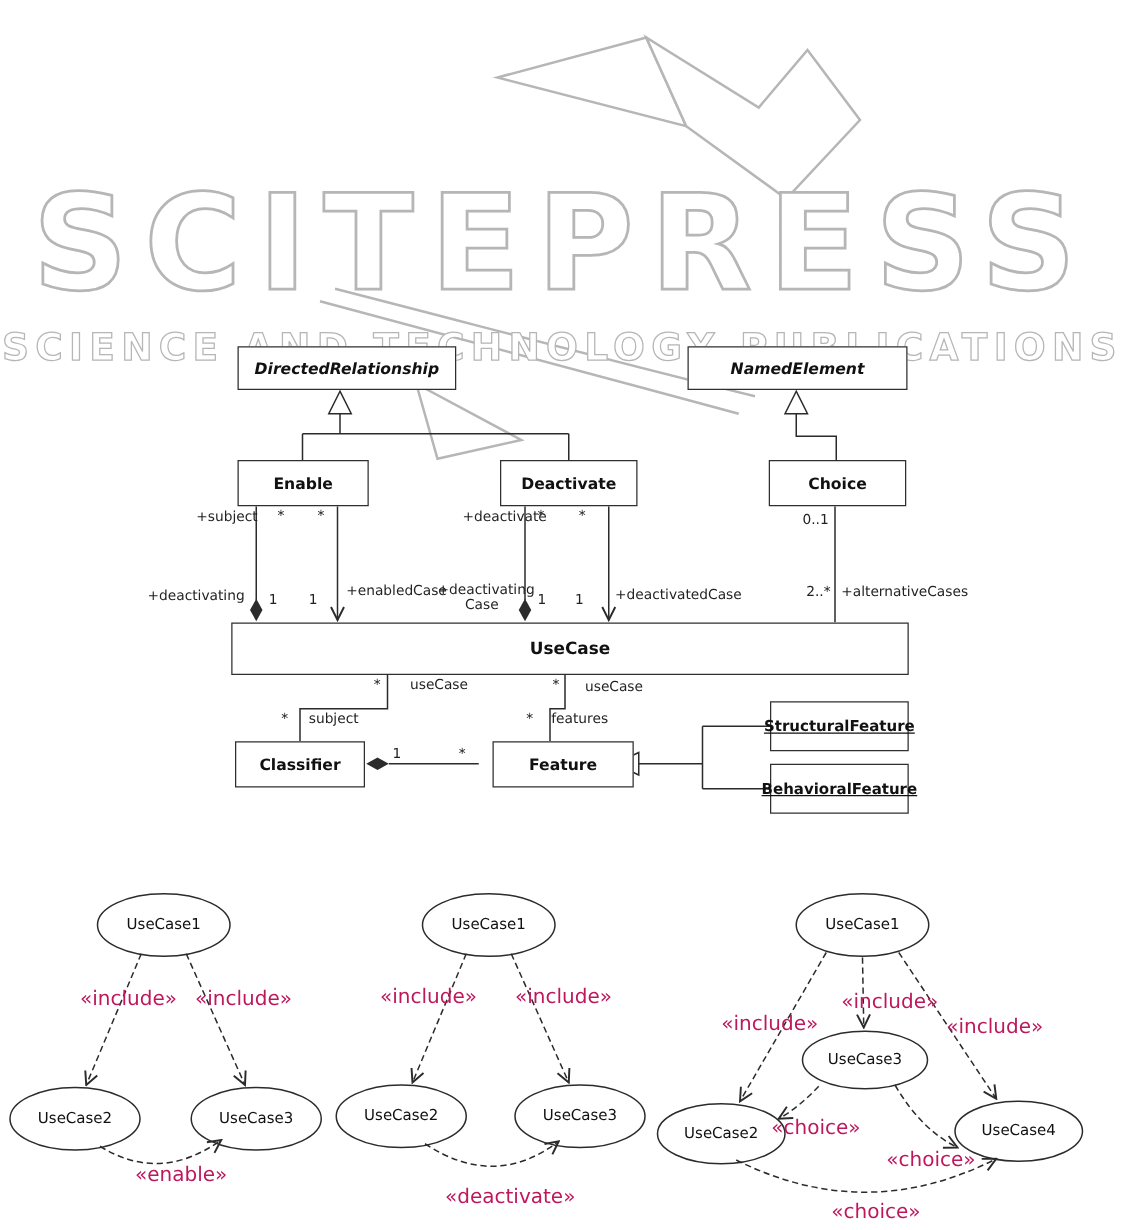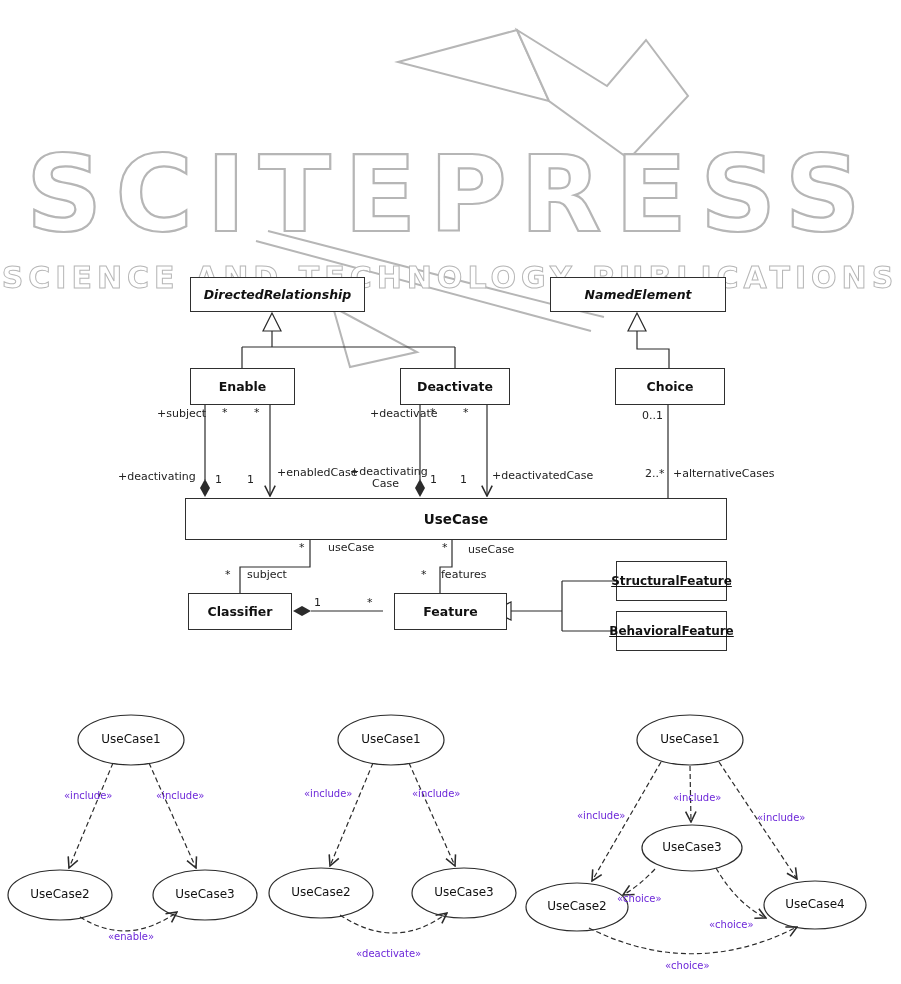--- a/index.html
+++ b/index.html
@@ -7,21 +7,21 @@
   body { width:901px; height:984px; position:relative; font-family:"DejaVu Sans", sans-serif; color:#1a1a1a; }
   .canvas { position:absolute; left:0; top:0; width:901px; height:984px; overflow:hidden; background:#fff; }
   svg.layer { position:absolute; left:0; top:0; }
   .cls { position:absolute; border:1px solid #2f2f2f; background:#fff; display:flex; align-items:center; justify-content:center;
          font-weight:bold; font-size:12.5px; color:#111; text-align:center; line-height:1.05; }
   .cls.abstract { font-style:italic; }
   .cls.big { font-size:13.5px; }
   .cls.narrowtxt { font-size:12px;text-decoration:underline; }
   .lbl { position:absolute; font-size:11px; color:#222; white-space:nowrap; line-height:1; }
   .ell-lbl { position:absolute; width:104px; text-align:center; font-size:12px; color:#111; line-height:1; }
-  .st-lbl { position:absolute; font-size:10px; color:#6d28d9; white-space:nowrap; line-height:1; }
+  .st-lbl { position:absolute; font-size:16px; color:#be185d; white-space:nowrap; line-height:1; }
 </style>
 </head>
 <body>
 
 <div class="canvas">
 
   <svg class="layer" width="901" height="984" viewBox="0 0 901 984">
     <defs>
       <marker id="mOpen" markerWidth="13" markerHeight="13" refX="9" refY="5" orient="auto" markerUnits="userSpaceOnUse" viewBox="0 0 10 10">
         <path d="M1,1 L9,5 L1,9" fill="none" stroke="#2b2b2b" stroke-width="1.2"></path>

